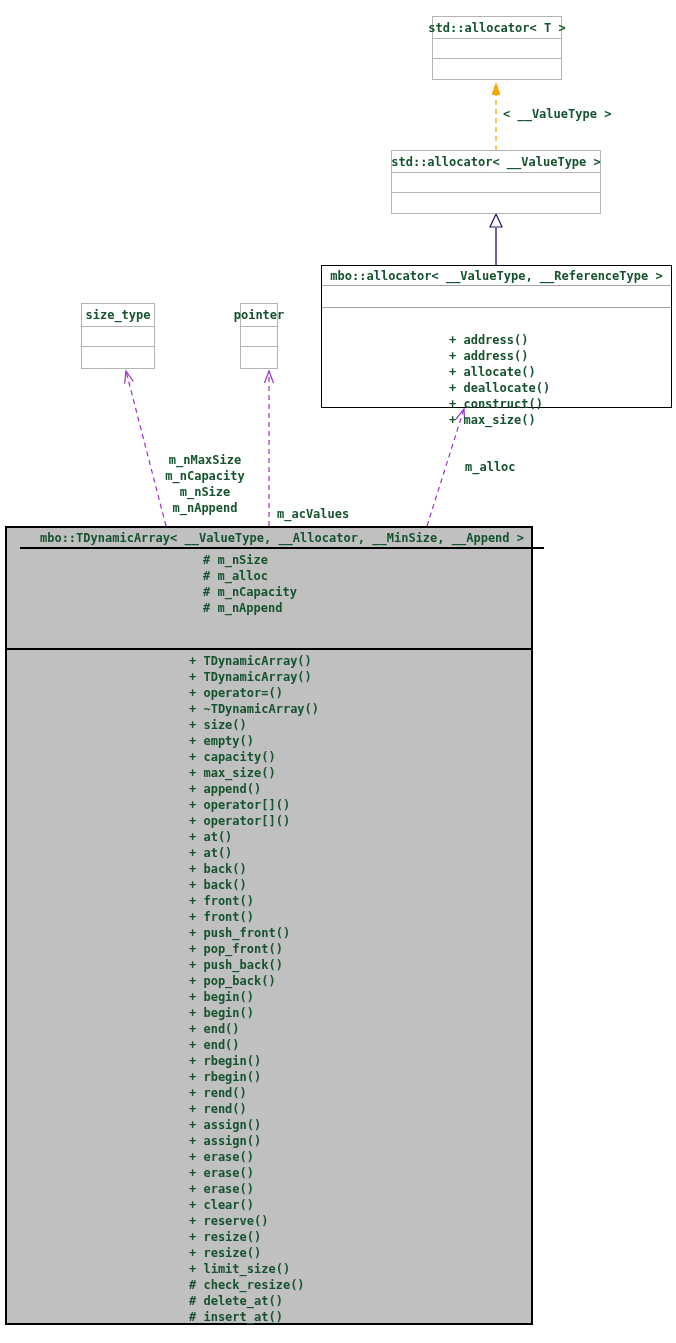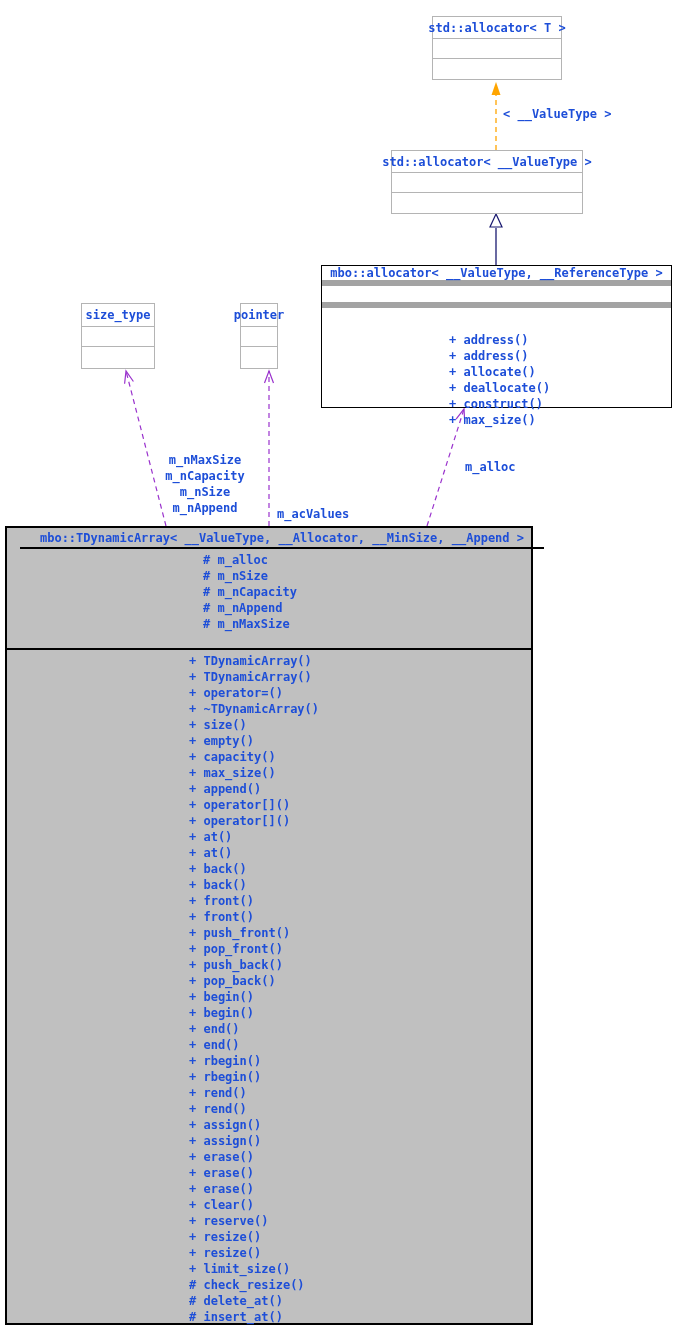--- a/index.html
+++ b/index.html
@@ -3,21 +3,21 @@
 <meta charset="utf-8">
 <style>
   html, body { margin: 0; padding: 0; background: #ffffff; }
   .canvas {
     position: relative;
     width: 676px;
     height: 1343px;
     font-family: "DejaVu Sans Mono", "Liberation Mono", monospace;
     font-weight: bold;
     font-size: 12px;
-    color: #1d4ed8;
+    color: #14532d;
     overflow: hidden;
     background: #ffffff;
   }
   svg.edges { position: absolute; left: 0; top: 0; z-index: 0; }
   .box {
     position: absolute;
     box-sizing: border-box;
     background: #ffffff;
     border: 1px solid #b4b4b4;
     z-index: 1;
@@ -26,21 +26,21 @@
   .cmp { box-sizing: border-box; width: 100%; }
   .cmp + .cmp { border-top: 0; }
   .cmp-title {
     display: flex;
     justify-content: center;
     align-items: center;
     white-space: nowrap;
     border-bottom: 1px solid inherit;
   }
   .rule-gray { border-bottom: 1px solid #b4b4b4; }
-  .rule-dark { border-bottom: 6px solid #a3a3a3; }
+  .rule-dark { border-bottom: 1px solid #a3a3a3; }
   .rule-dark2 { border-bottom: 2px solid #000000; }
   .members {
     text-align: left;
     line-height: 16px;
     white-space: pre;
   }
   .bigbox {
     position: absolute;
     box-sizing: border-box;
     left: 5px; top: 526px;
@@ -83,21 +83,21 @@
   <div class="box" style="left:432px; top:16px; width:130px; height:64px;">
     <div class="cmp cmp-title rule-gray" style="height:22px;">
       <span>std::allocator&lt; T &gt;</span>
     </div>
     <div class="cmp rule-gray" style="height:20px;"></div>
     <div class="cmp" style="height:20px;"></div>
   </div>
 
   <div class="edge-label" style="left:503px; top:106px;">&lt; __ValueType &gt;</div>
 
-  <div class="box" style="left:391px; top:150px; width:192px; height:64px;">
+  <div class="box" style="left:391px; top:150px; width:210px; height:64px;">
     <div class="cmp cmp-title rule-gray" style="height:22px;">
       <span>std::allocator&lt; __ValueType &gt;</span>
     </div>
     <div class="cmp rule-gray" style="height:20px;"></div>
     <div class="cmp" style="height:20px;"></div>
   </div>
 
   <div class="box dark" style="left:321px; top:265px; width:351px; height:143px;">
     <div class="cmp cmp-title rule-dark" style="height:20px;">
       <span>mbo::allocator&lt; __ValueType, __ReferenceType &gt;</span>
@@ -128,17 +128,17 @@
       <div>m_nSize</div>
       <div>m_nAppend</div>
     </div>
   <div class="edge-label" style="left:277px; top:459px;margin-top:47px;">m_acValues</div>
   <div class="edge-label" style="left:465px; top:459px;">m_alloc</div>
 
   <div class="bigbox">
     <div class="cmp cmp-title rule-dark2" style="height:21px;margin-left:13px;">
       <span>mbo::TDynamicArray&lt; __ValueType, __Allocator, __MinSize, __Append &gt;</span>
     </div>
-    <div class="cmp members rule-dark2" style="height:101px; padding:3px 0 0 196px;"><div># m_alloc</div><div># m_nSize</div><div># m_nCapacity</div><div># m_nAppend</div><div># m_nMaxSize</div></div>
+    <div class="cmp members rule-dark2" style="height:101px; padding:3px 0 0 196px;"><div># m_nSize</div><div># m_alloc</div><div># m_nCapacity</div><div># m_nAppend</div></div>
     <div class="cmp members" style="padding:3px 0 0 182px;"><div>+ TDynamicArray()</div><div>+ TDynamicArray()</div><div>+ operator=()</div><div>+ ~TDynamicArray()</div><div>+ size()</div><div>+ empty()</div><div>+ capacity()</div><div>+ max_size()</div><div>+ append()</div><div>+ operator[]()</div><div>+ operator[]()</div><div>+ at()</div><div>+ at()</div><div>+ back()</div><div>+ back()</div><div>+ front()</div><div>+ front()</div><div>+ push_front()</div><div>+ pop_front()</div><div>+ push_back()</div><div>+ pop_back()</div><div>+ begin()</div><div>+ begin()</div><div>+ end()</div><div>+ end()</div><div>+ rbegin()</div><div>+ rbegin()</div><div>+ rend()</div><div>+ rend()</div><div>+ assign()</div><div>+ assign()</div><div>+ erase()</div><div>+ erase()</div><div>+ erase()</div><div>+ clear()</div><div>+ reserve()</div><div>+ resize()</div><div>+ resize()</div><div>+ limit_size()</div><div># check_resize()</div><div># delete_at()</div><div># insert_at()</div></div>
   </div>
 
 </div>
 
 </body></html>

